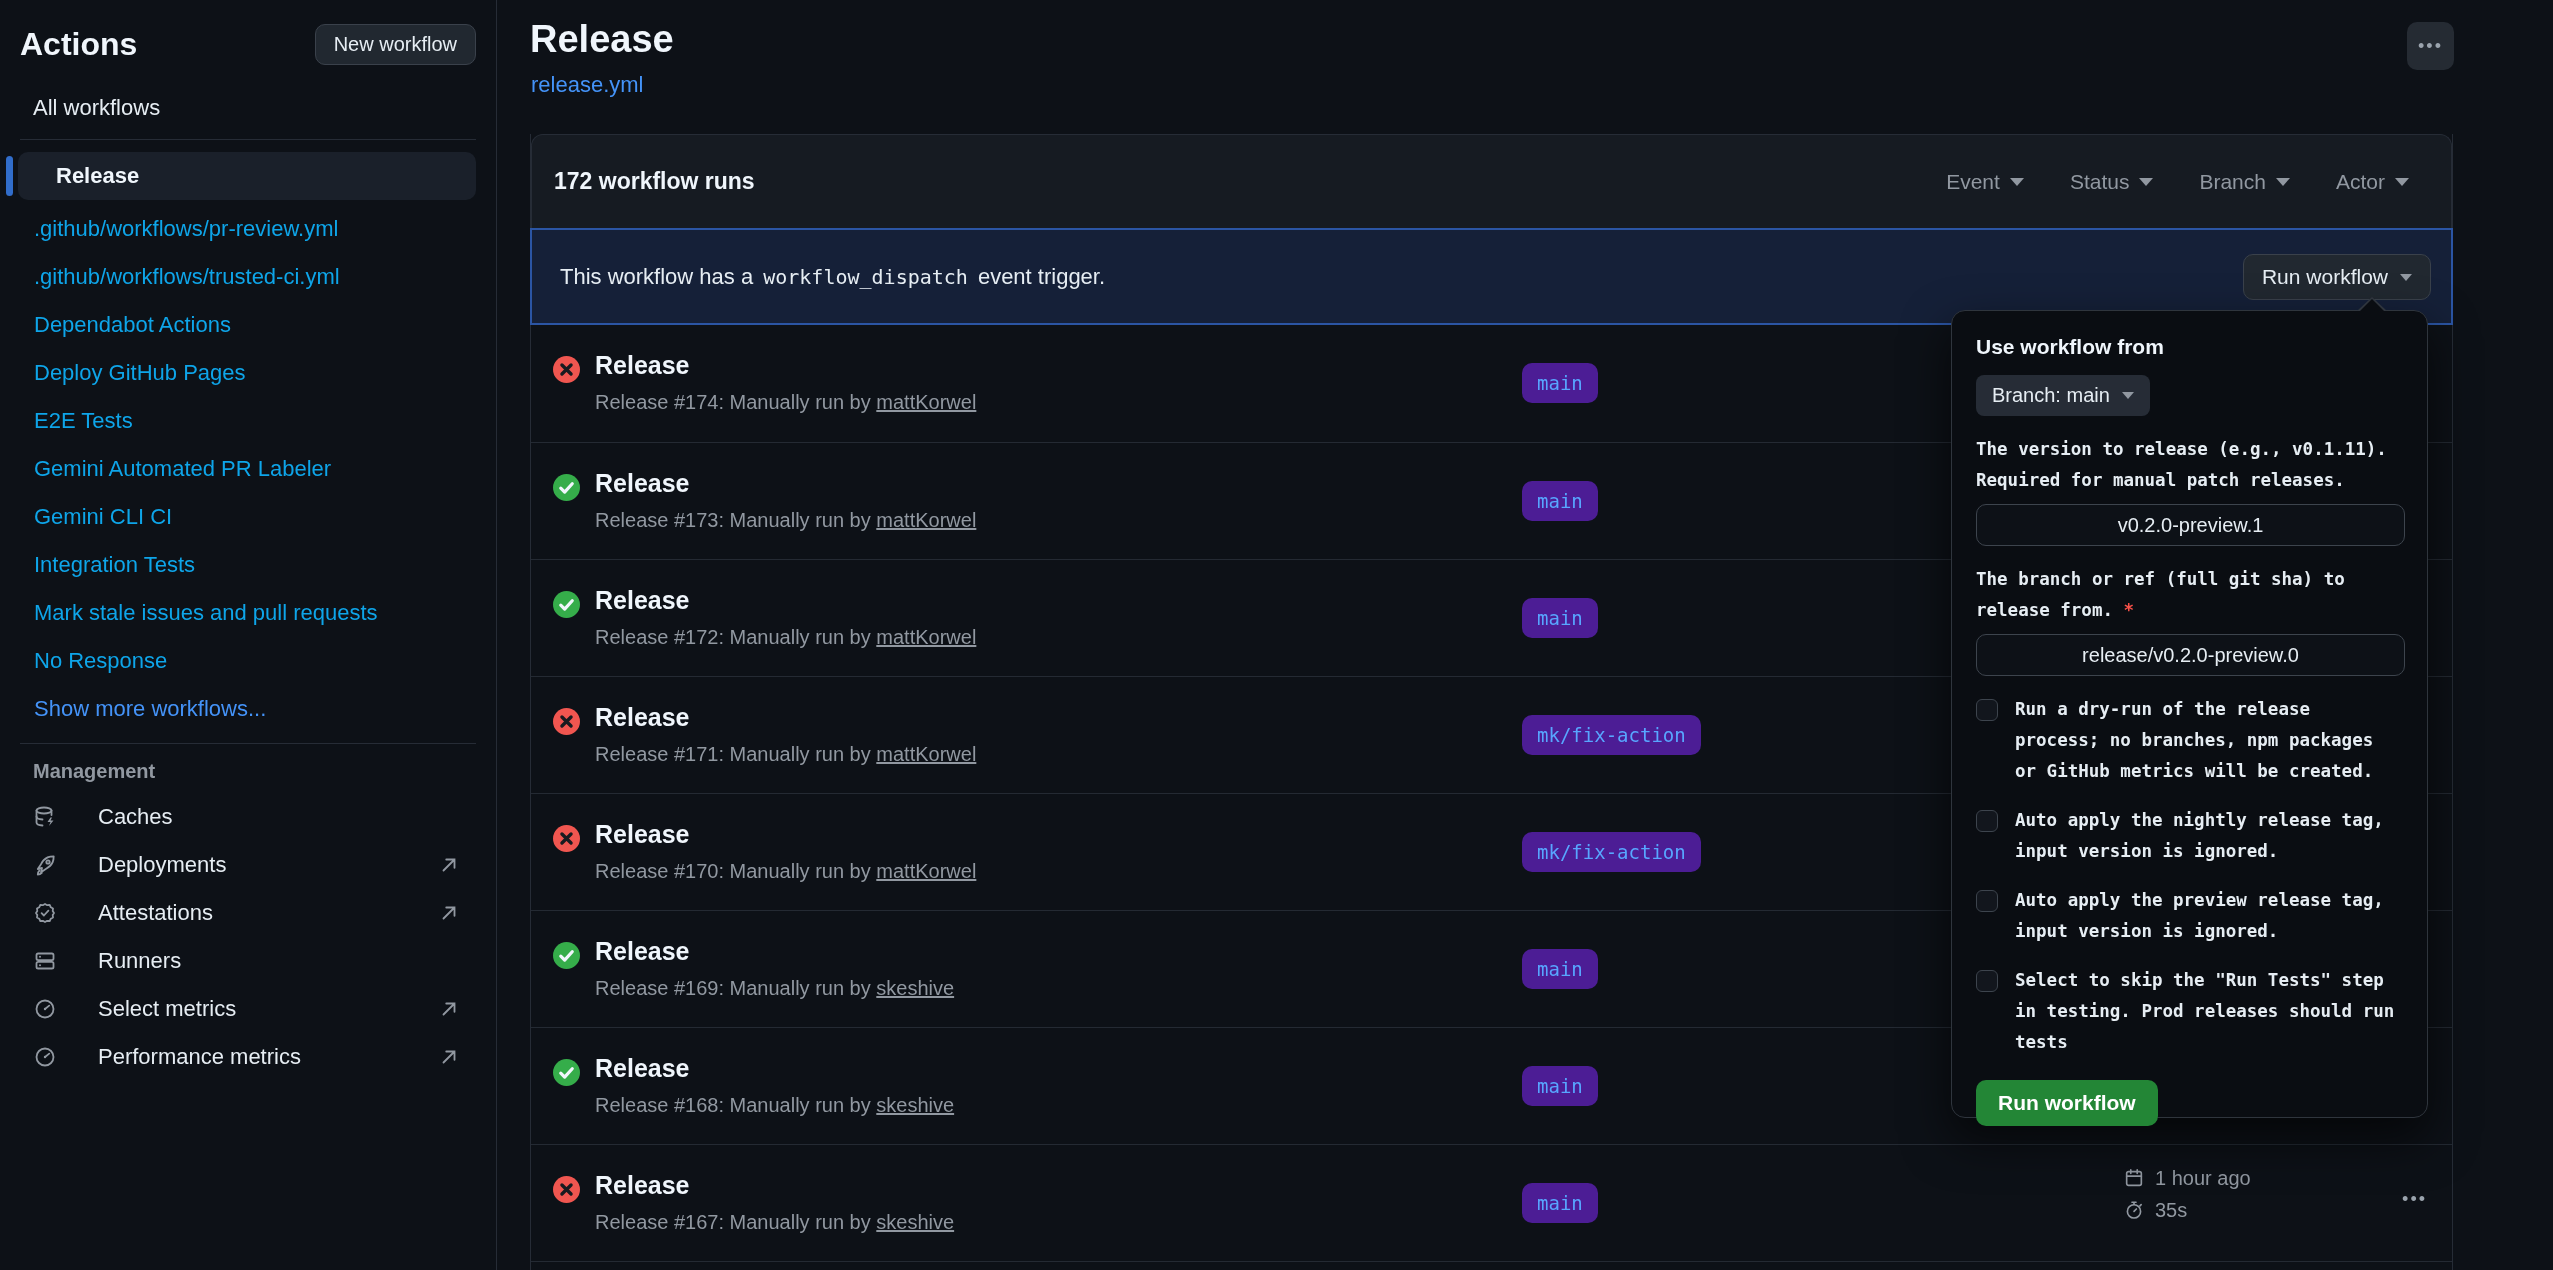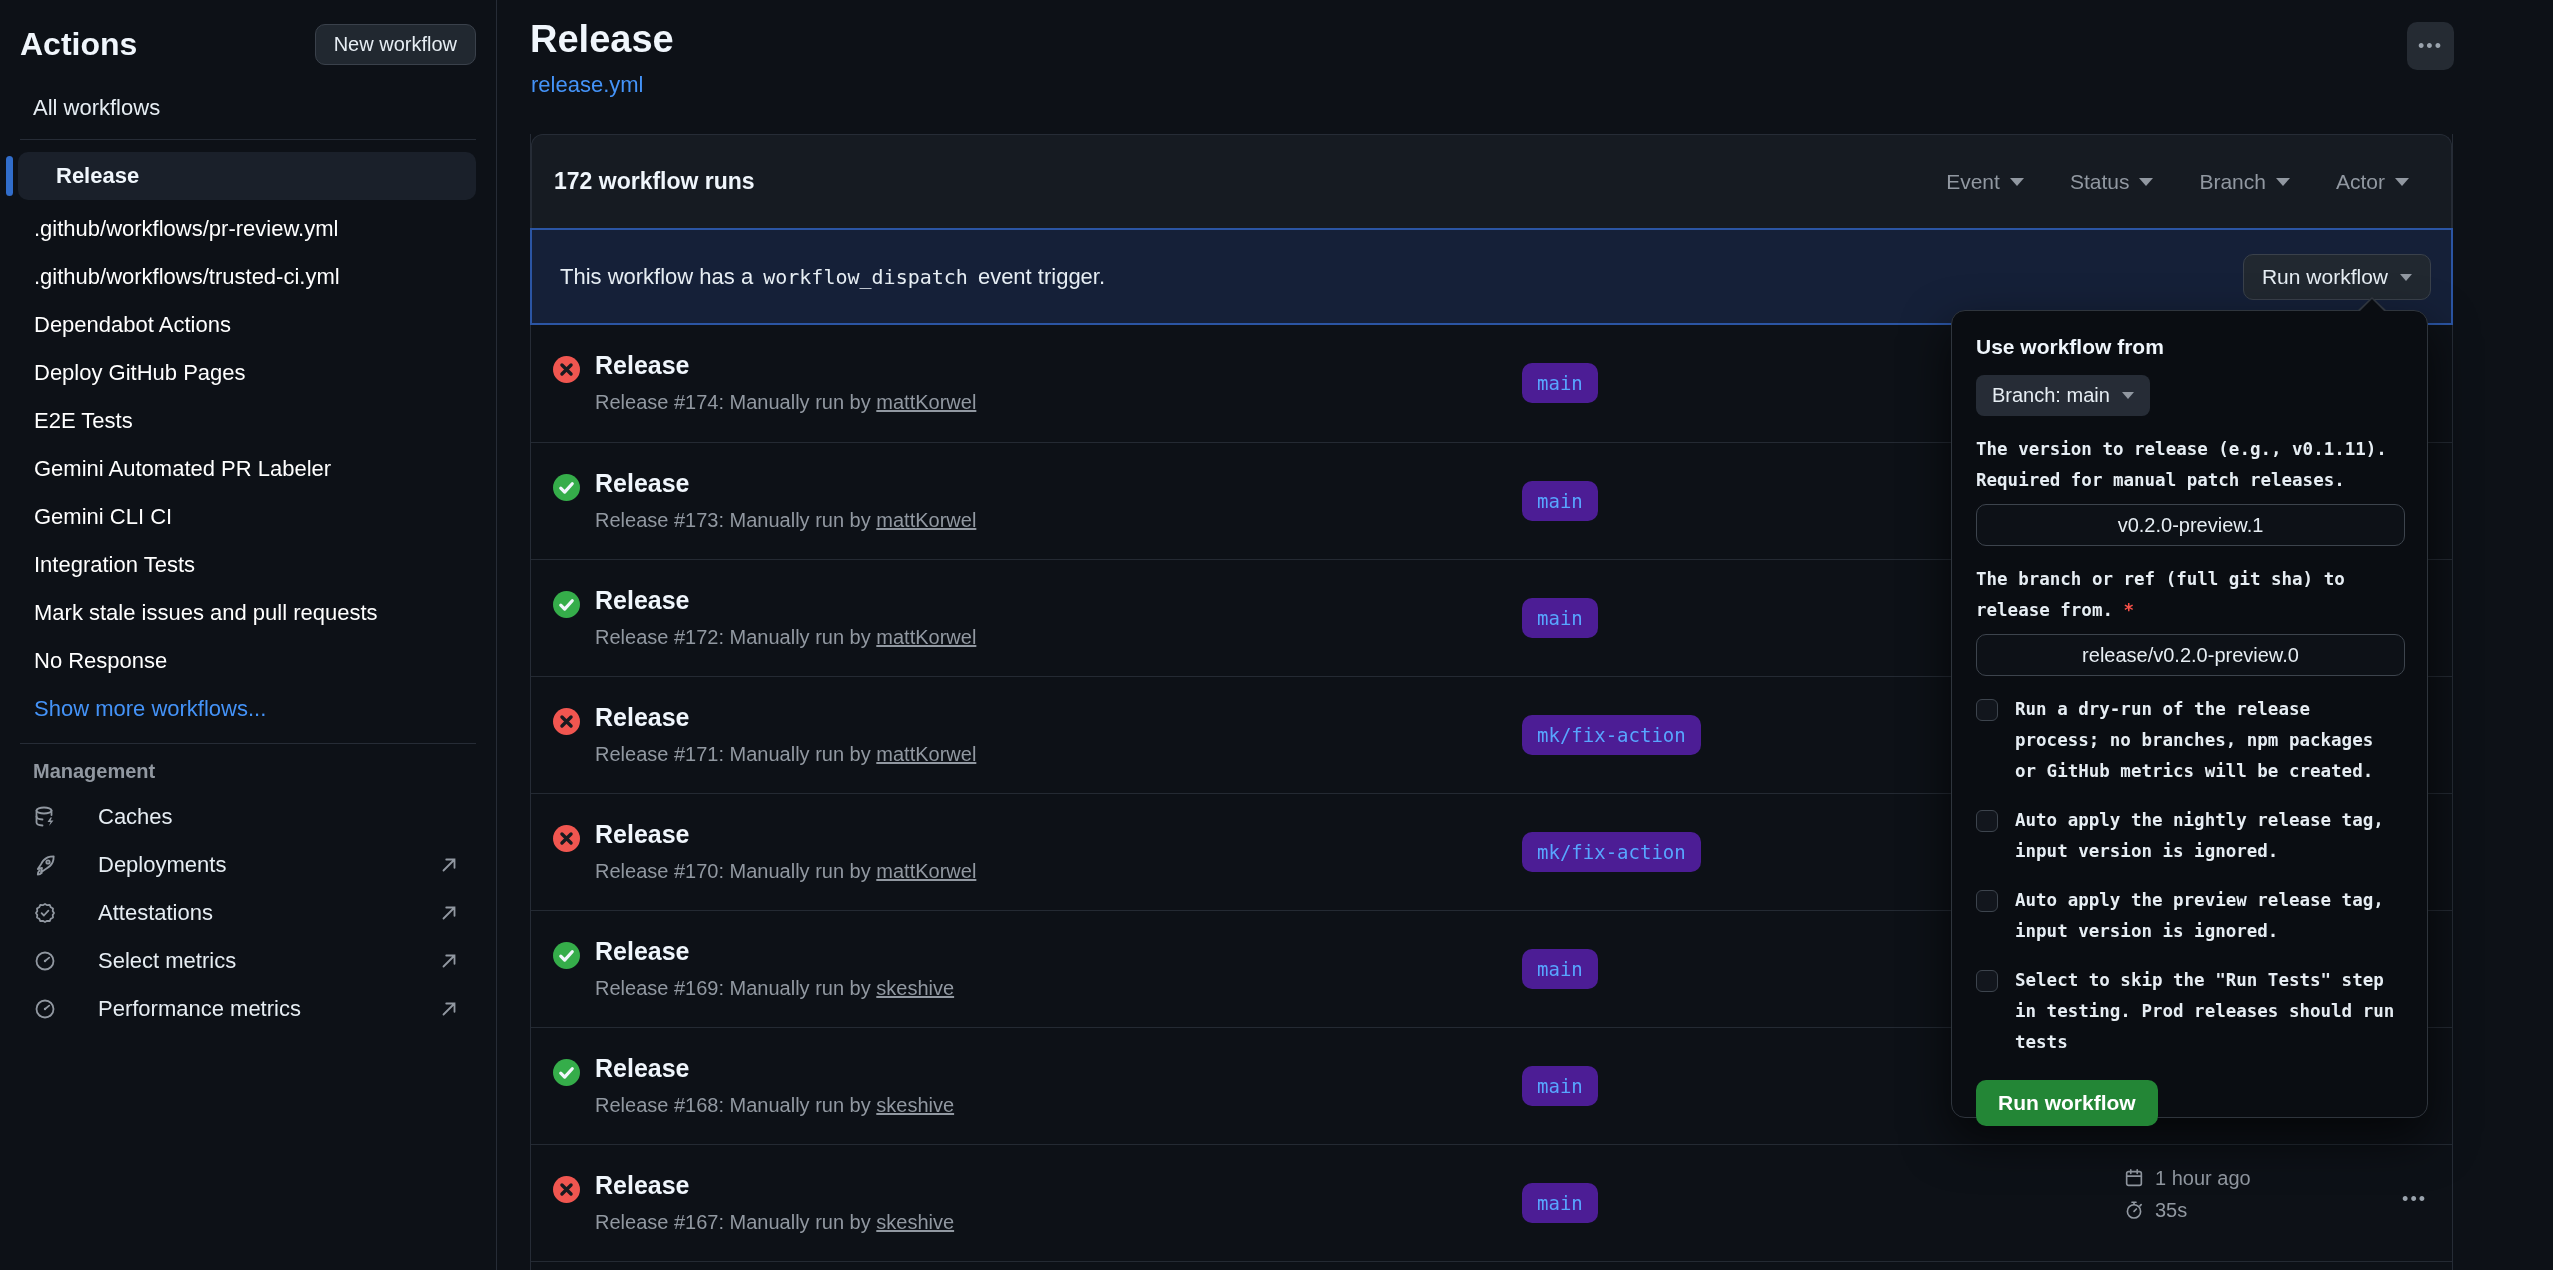--- a/index.html
+++ b/index.html
@@ -19,21 +19,21 @@
   .sb-title { font-size:32px; font-weight:bold; color:#f0f6fc; }
   .btn-secondary {
     background:#212830; border:1px solid #3a414b; border-radius:10px;
     color:#e6edf3; font-size:20px; padding:8px 18px; cursor:pointer;
     font-family:Liberation Sans, sans-serif;
   }
   .sb-all { margin:30px 0 0 33px; font-size:22px; color:#e6edf3; cursor:pointer; display:inline-block; }
   .sb-divider { height:1px; background:#262c36; margin:18px 20px 0 20px; }
   .nav { margin-top:5px; }
   .nav-item { height:48px; display:flex; align-items:center; padding-left:34px;
-              font-size:22px; color:#ffffff; cursor:pointer; }
+              font-size:22px; color:#0ea5e9; cursor:pointer; }
   .nav-item.link { color:#4493f8; }
   .nav-selected { position:relative; margin:12px 20px 0 18px; height:48px;
                   background:#1a202a; border-radius:10px; display:flex; align-items:center;
                   padding-left:38px; font-size:22px; font-weight:bold; color:#f0f6fc; cursor:pointer; }
   .accent-bar { position:absolute; left:-12px; top:4px; width:7px; height:40px;
                 border-radius:4px; background:#316dca; }
   .sb-section-label { margin:16px 0 0 33px; font-size:20px; font-weight:bold; color:#9198a1; }
   .mgmt { margin-top:10px; }
   .mgmt-item { height:48px; display:flex; align-items:center; padding:0 36px 0 33px;
                font-size:22px; color:#e6edf3; cursor:pointer;gap:25px; }
@@ -197,20 +197,31 @@
       <span>Attestations</span>
       <span class="spacer"></span>
       <span class="ext">
         <svg viewBox="0 0 24 24" width="22" height="22" fill="none" stroke="currentColor" stroke-width="2" stroke-linecap="round">
             <path d="M6 18L18 6M9 6h9v9"></path>
           </svg>
       </span>
     </div>
     <div class="mgmt-item">
       <span class="mi">
+        <svg viewBox="0 0 24 24" width="24" height="24" fill="none" stroke="currentColor" stroke-width="1.8">
+            <rect x="3.5" y="4.5" width="17" height="6.6" rx="1.6"></rect>
+            <rect x="3.5" y="12.9" width="17" height="6.6" rx="1.6"></rect>
+            <circle cx="7" cy="7.8" r="1" fill="currentColor" stroke="none"></circle>
+            <circle cx="7" cy="16.2" r="1" fill="currentColor" stroke="none"></circle>
+          </svg>
+      </span>
+      <span>Runners</span>
+    </div>
+    <div class="mgmt-item">
+      <span class="mi">
         <svg viewBox="0 0 24 24" width="24" height="24" fill="none" stroke="currentColor" stroke-width="1.8" stroke-linecap="round">
             <circle cx="12" cy="12" r="8.5"></circle>
             <path d="M12 12l4.2-3.4"></path>
             <circle cx="12" cy="12" r="1.2" fill="currentColor" stroke="none"></circle>
           </svg>
       </span>
       <span>Select metrics</span>
       <span class="spacer"></span>
       <span class="ext">
         <svg viewBox="0 0 24 24" width="22" height="22" fill="none" stroke="currentColor" stroke-width="2" stroke-linecap="round">

